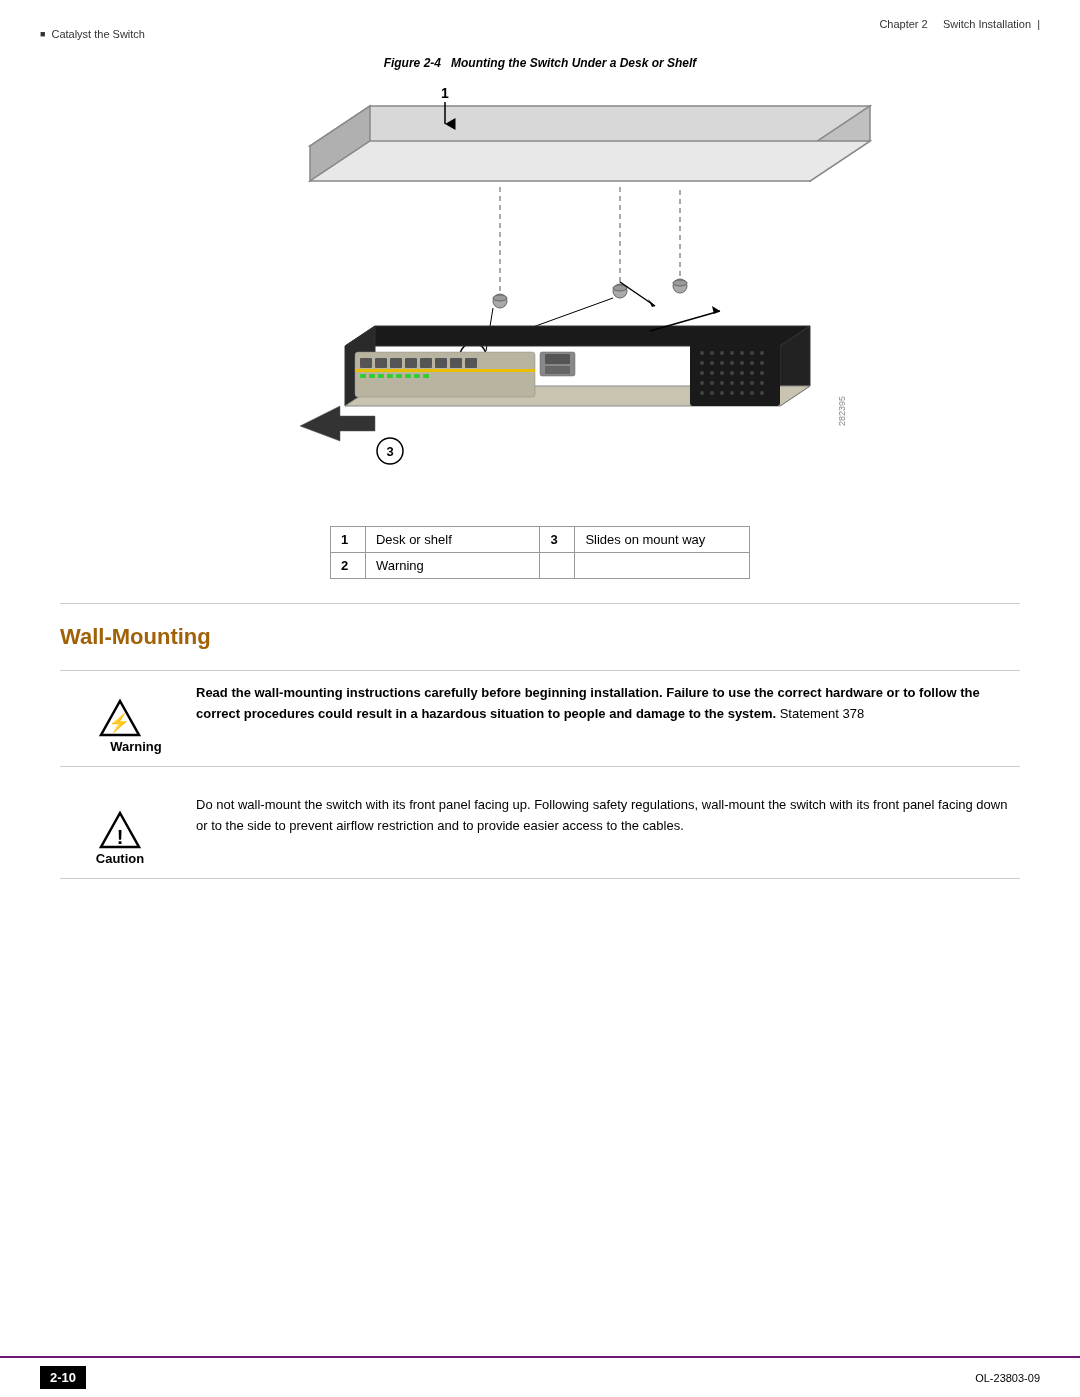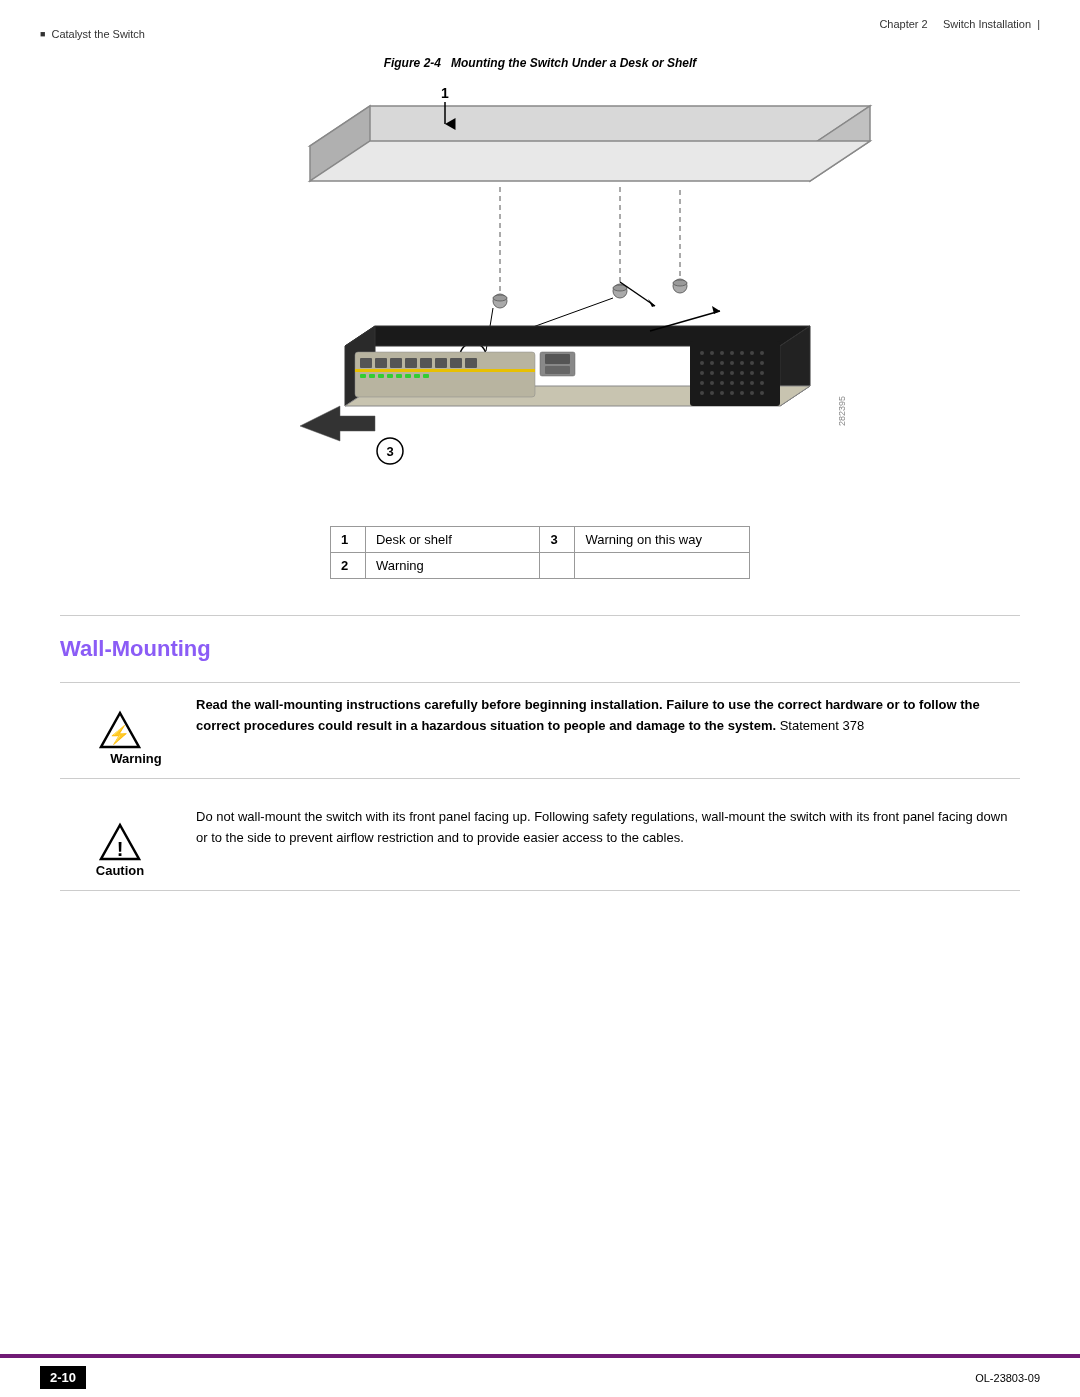--- a/index.html
+++ b/index.html
@@ -41,21 +41,21 @@
       font-size: 9px;
     }
 
     
     .main-content {
       padding: 20px 60px 40px 60px;
     }
 
     
     .figure-section {
-      margin-bottom: 36px;
+      margin-bottom: 24px;
     }
 
     .figure-caption {
       text-align: center;
       margin-bottom: 16px;
       font-size: 12px;
     }
     .figure-caption span {
       font-style: italic;
       font-weight: bold;
@@ -104,21 +104,21 @@
     .body-text a {
       color: #1a5276;
       text-decoration: none;
     }
 
     
     .section-heading {
       font-size: 22px;
       font-weight: bold;
       margin-bottom: 20px;
-      color: #8b5cf6;
+      color: #a16207;
     }
 
     
     .notice-block {
       display: flex;
       align-items: flex-start;
       gap: 16px;
       padding: 12px 0;
       border-top: 1px solid #ccc;
       border-bottom: 1px solid #ccc;
@@ -133,21 +133,21 @@
       font-weight: bold;
       text-align: center;
     }
 
     
     .page-footer {
       position: absolute;
       bottom: 0;
       left: 0;
       right: 0;
-      border-top: 4px solid #701a75;
+      border-top: 2px solid #701a75;
       display: flex;
       justify-content: space-between;
       align-items: center;
       padding: 8px 40px;
     }
     .footer-page-num {
       background: #000;
       color: #fff;
       font-weight: bold;
       font-size: 13px;
@@ -319,21 +319,21 @@
         </defs>
       </svg>
     </div>
 
     <table class="legend-table">
       <tbody>
           <tr>
         <td class="num">1</td>
         <td class="desc">Desk or shelf</td>
         <td class="num">3</td>
-        <td class="desc">Warning on this way</td>
+        <td class="desc">Slides on mount way</td>
       </tr>
       <tr>
         <td class="num">2</td>
         <td class="desc">Warning</td>
         <td class="num"></td>
         <td class="desc"></td>
       </tr>
     </tbody>
       </table>
   </div>

